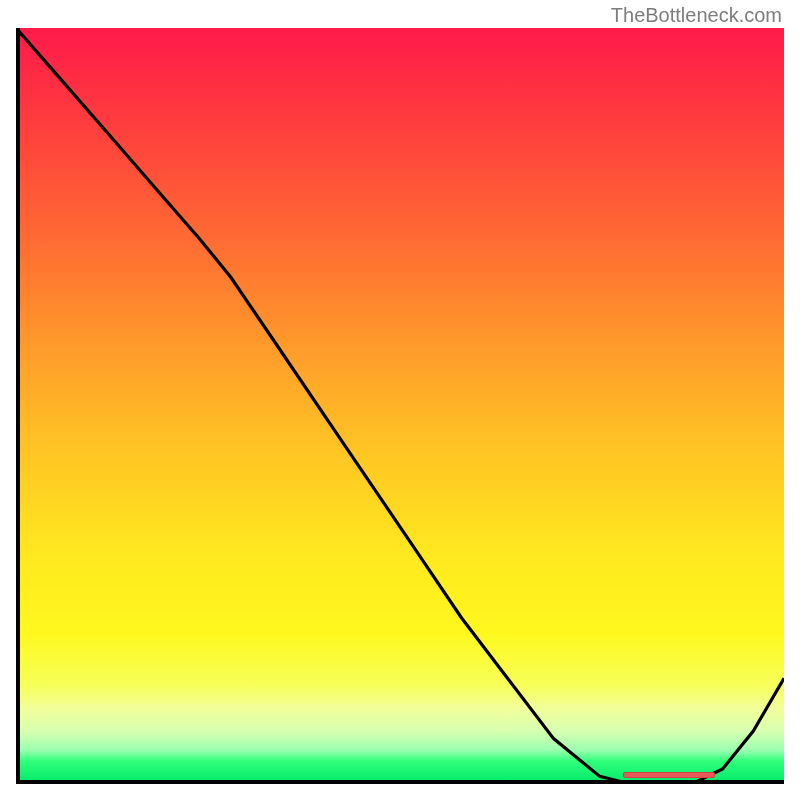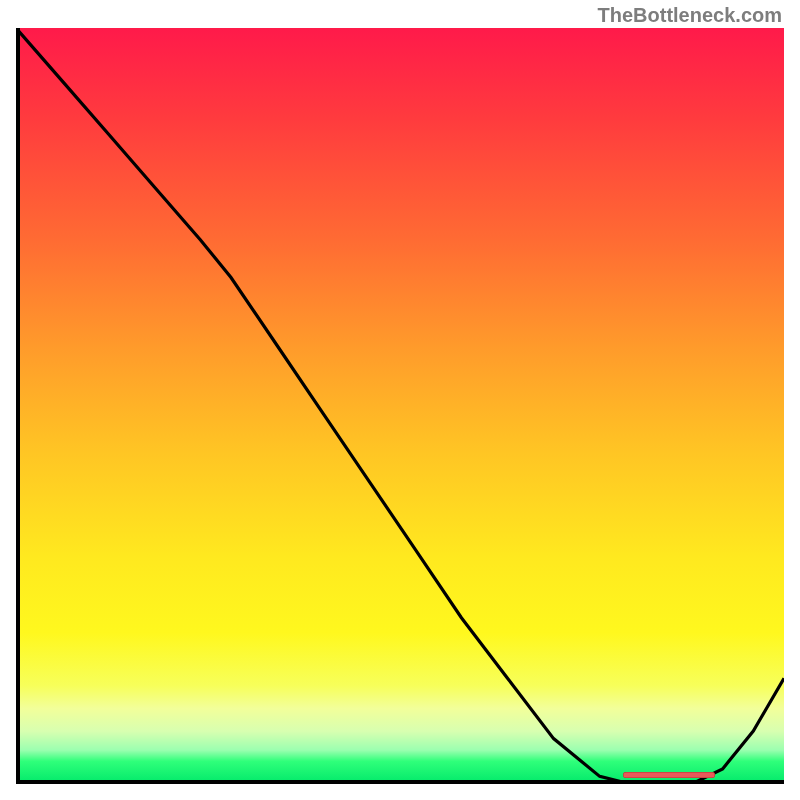--- a/index.html
+++ b/index.html
@@ -1,17 +1,17 @@
 <!DOCTYPE html>
 <html><head>
 <meta charset="utf-8">
 <style>
 * { margin: 0; padding: 0; box-sizing: border-box; }
 body { width: 800px; height: 800px; background: #fff; position: relative; font-family: Arial, sans-serif; }
-.watermark { position: absolute; top: 4px; right: 18px; color: #7d7d7d; font-size: 20px; font-weight: 700; }
+.watermark { position: absolute; top: 4px; right: 18px; color: #7d7d7d; font-size: 20px; font-weight: 400; }
 .plot-area { position: absolute; top: 28px; left: 16px; width: 768px; height: 756px; }
 .gradient-bg {
   position: absolute; inset: 0;
   background: linear-gradient(to bottom,
     #ff1a4a 0%,
     #ff3b3e 12%,
     #ff6b33 28%,
     #ff9a2b 42%,
     #ffc524 56%,
     #ffe91f 70%,

